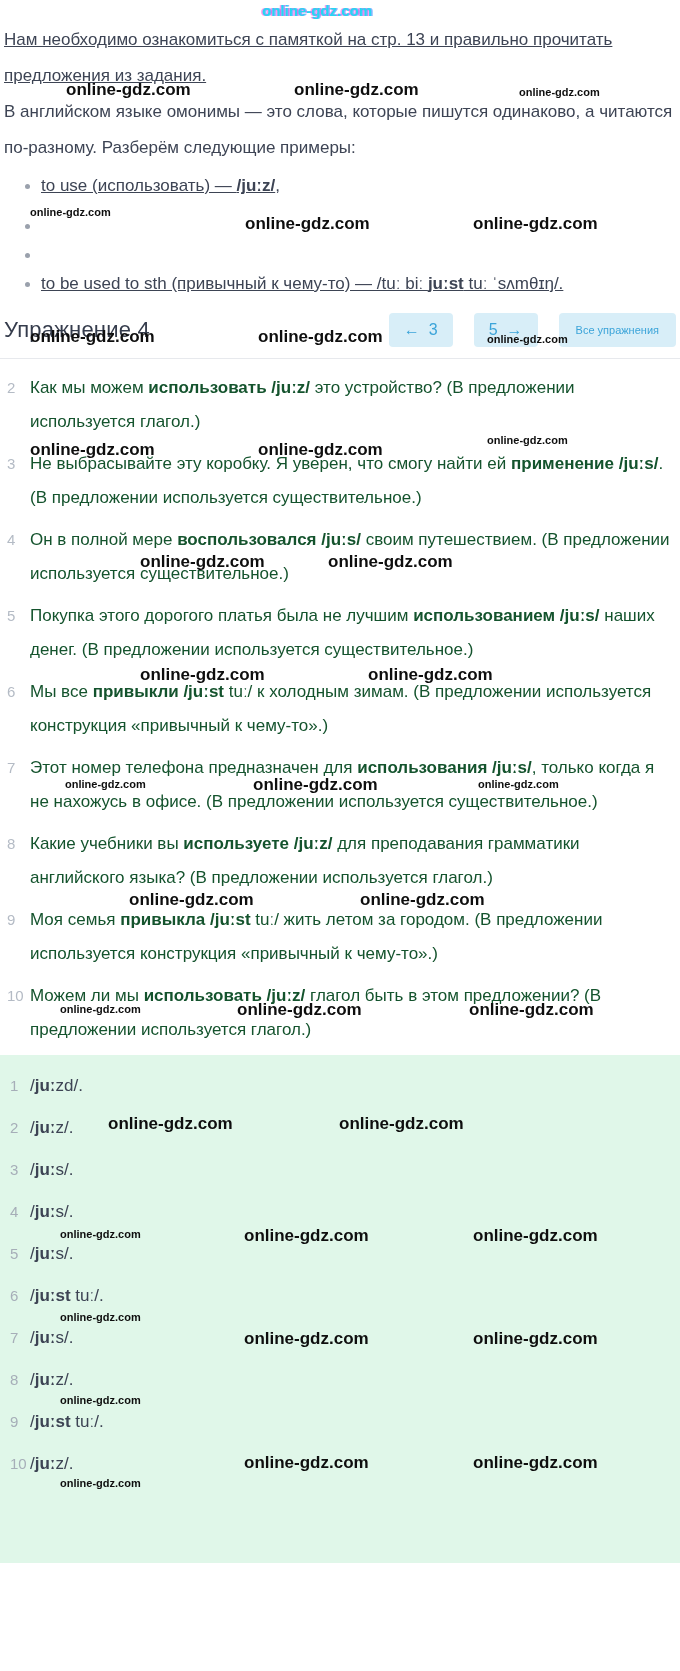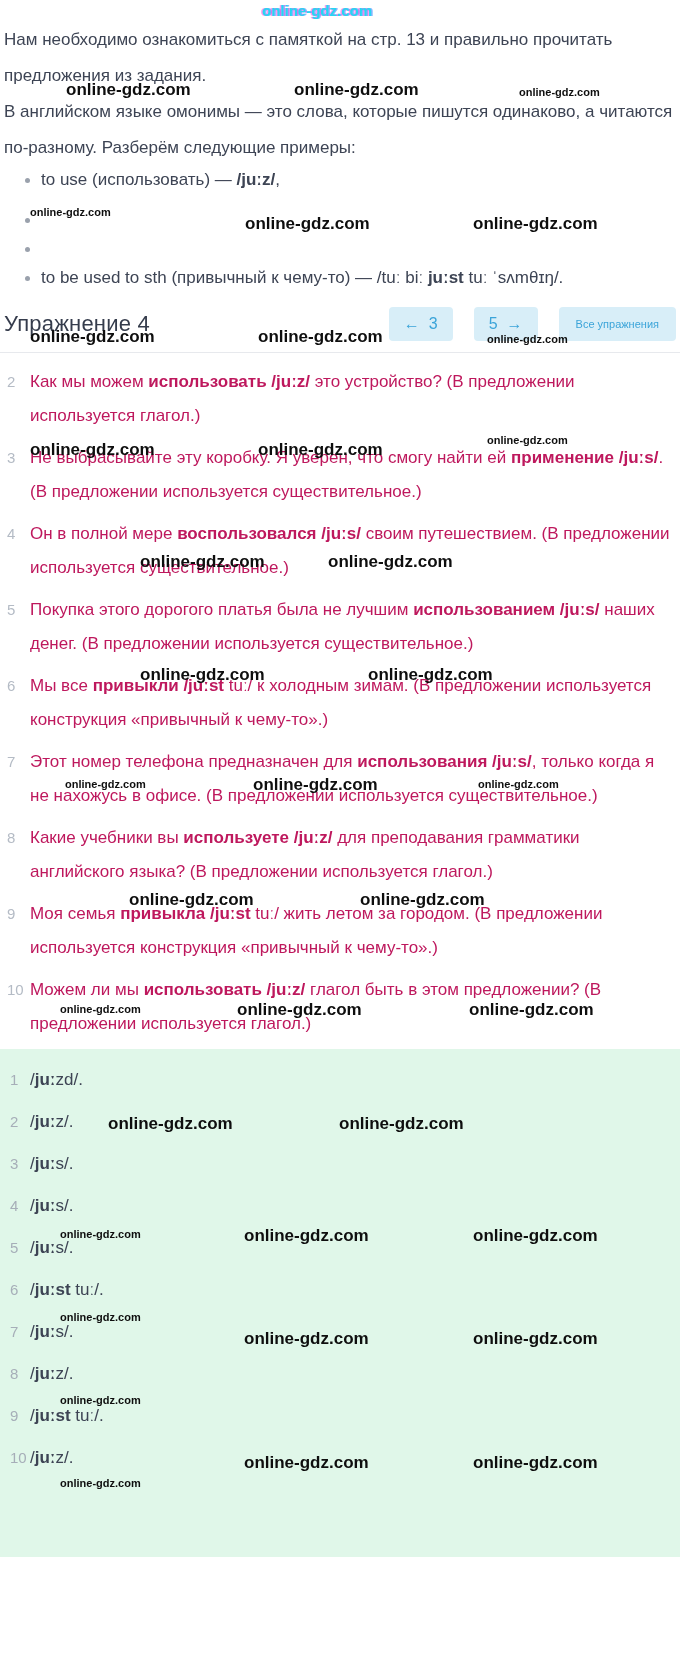--- a/index.html
+++ b/index.html
@@ -20,23 +20,23 @@
   .wm-sm { font-size: 11px; }
   .wm-cyan {
     font-size: 15px;
     color: #25d6f2;
     text-shadow: -1.5px 0 0 rgba(255,70,220,.55), 1.5px 0 0 rgba(40,120,255,.55);
   }
 
   .content { position: relative; z-index: 1; padding: 0 4px; }
 
   .intro { font-size: 17px; line-height: 36px; margin: 0; }
-  .intro.first { padding-top: 22px; }
-
-  .bullets { margin-top: 0; }
+  .intro.first { padding-top: 22px; text-decoration: underline; }
+
+  .bullets { margin-top: 6px; text-decoration: underline; }
   .bullet-row { display: flex; align-items: flex-start; line-height: 28px; margin-bottom: 12px; font-size: 17px; }
   .bullet-dot { flex: 0 0 auto; width: 5px; height: 5px; border-radius: 50%; background: #9aa1ac; margin: 12px 11px 0 21px; }
 
   .ex-header { display: flex; align-items: center; margin-top: 14px; height: 36px; }
   .ex-title { font-size: 22px; font-weight: 400; color: #353c4c; letter-spacing: .2px; }
   .nav-group { margin-left: auto; display: flex; align-items: center; gap: 21px; }
   .nav-btn {
     display: inline-flex; align-items: center; gap: 9px;
     height: 34px; padding: 0 15px;
     background: #d8eef8; color: #3ba4d9;
@@ -44,21 +44,21 @@
     font-family: inherit; font-size: 16px; cursor: pointer; white-space: nowrap;
   }
   .nav-btn .arrow { font-size: 16px; }
   .all-btn { font-size: 11px; padding: 0 17px; }
 
   .divider { border: none; border-top: 1px solid #e7e9ed; margin: 10px -4px 0; }
 
   .questions { margin-top: 12px; }
   .q-row { display: flex; align-items: flex-start; margin-bottom: 8px; }
   .q-num { flex: 0 0 26px; padding-left: 3px; font-size: 15px; color: #b4bbc5; line-height: 34px; }
-  .q-text { font-size: 17px; line-height: 34px; color: #be185d; }
+  .q-text { font-size: 17px; line-height: 34px; color: #14532d; }
   b { font-weight: 700; }
 
   .answers { background: #e0f7e9; margin: 6px -4px 0; padding: 10px 0 78px; }
   .a-row { display: flex; align-items: flex-start; }
   .a-num { flex: 0 0 30px; padding-left: 10px; font-size: 15px; color: #a6aeb8; line-height: 42px; }
   .a-text { font-size: 17px; line-height: 42px; color: #3d4454; }
 </style>
 </head>
 <body>
 

